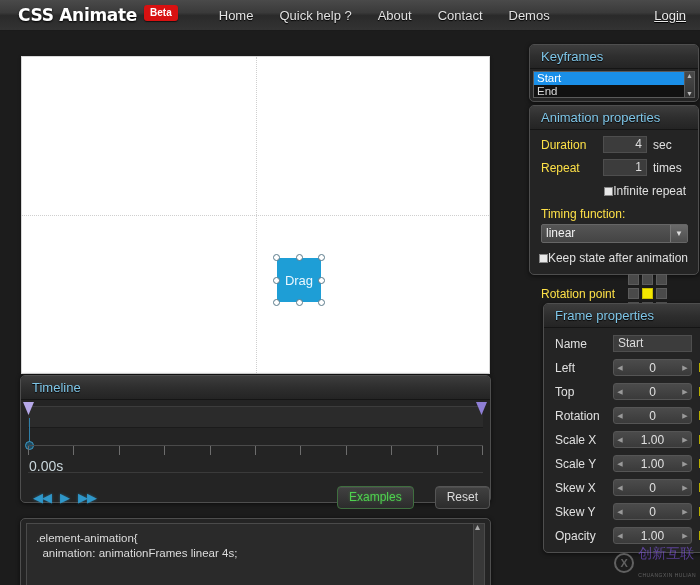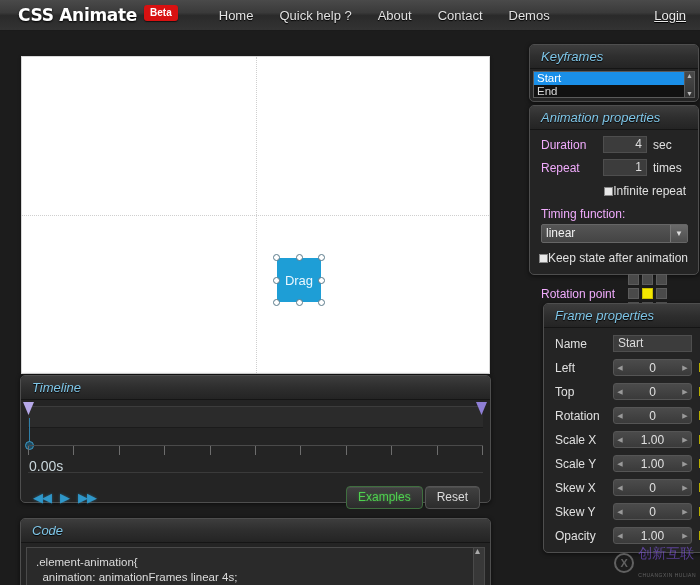--- a/index.html
+++ b/index.html
@@ -90,21 +90,21 @@
     background: #242424;
     border: 1px solid #4e4e4e;
     border-radius: 5px;
     box-shadow: 0 1px 4px rgba(0,0,0,.6);
   }
   .panel-head {
     height: 24px;
     background: linear-gradient(to bottom, #3d3d3d 0%, #2e2e2e 50%, #242424 100%);
     border-bottom: 1px solid #151515;
     border-radius: 4px 4px 0 0;
-    display: flex; align-items: center; font-style: italic;
+    display: flex; align-items: center;
   }
   .panel-head .ttl {
     color: #7fc6e8; font-size: 13px; margin-left: 11px;
     text-shadow: 0 1px 1px #000;
   }
 
   
   #timeline-panel { left: 20px; top: 375px; width: 471px; height: 128px; }
   .tl-body { position: relative; height: 103px; }
   .tl-track {
@@ -154,21 +154,21 @@
     position: absolute; left: 0; top: 82px;
     width: 100%; height: 30px;
     display: flex; align-items: center;
   }
   .pbtn {
     margin-left: 9px; color: #2f97c9; font-size: 13px;
     cursor: pointer; letter-spacing: -1px;
     text-shadow: 0 0 3px rgba(47,151,201,.5);
   }
   .pbtn:first-child { margin-left: 12px; }
-  .tl-btns { margin-left: auto; margin-right: 10px; display: flex; gap: 2px; }
+  .tl-btns { margin-left: auto; display: flex; gap: 21px; }
   .btn {
     padding: 3px 11px 4px;
     background: linear-gradient(to bottom, #414141, #2c2c2c);
     border: 1px solid #555; border-radius: 4px;
     font-size: 12px; color: #dcdcdc; cursor: pointer;
     box-shadow: inset 0 1px 0 rgba(255,255,255,.07);
   }
   .btn-examples { color: #4fd14f; border-color: #3f6f3f; text-shadow: 0 0 3px rgba(79,209,79,.4); }
 
   
@@ -208,21 +208,21 @@
   .kf-sb {
     position: absolute; right: 0; top: 0; width: 10px; height: 100%;
     background: linear-gradient(to bottom,#4a4a4a,#333);
     border-left: 1px solid #5a5a5a;
     display: flex; flex-direction: column; justify-content: space-between;
     align-items: center; color: #bbb; font-size: 7px;
   }
 
   #anim-panel { left: 529px; top: 105px; width: 170px; height: 170px; }
   .rowline { display: flex; align-items: center; margin: 6px 0 0 11px; }
-  .lbl { color: #f0abfc; font-size: 12px; }
+  .lbl { color: #fde047; font-size: 12px; }
   .numbox {
     width: 44px; height: 17px;
     background: #3c3c3c; border: 1px solid #4e4e4e;
     color: #ddd; font-size: 12px; text-align: right;
     padding-right: 4px; line-height: 15px;
   }
   .unit { color: #e0e0e0; font-size: 12px; margin-left: 6px; }
   .chk {
     width: 9px; height: 9px; background: #e8e8e8;
     border: 1px solid #888; display: inline-block;
@@ -355,23 +355,20 @@
       <span class="pbtn">▶▶</span>
       <div class="tl-btns">
         <span class="btn btn-examples">Examples</span>
         <span class="btn">Reset</span>
       </div>
     </div>
   </div>
 </div>
 
 <div class="panel" id="code-panel">
-  <div class="panel-head">
-    <span class="ttl">Code</span>
-  </div>
   <div class="code-body">
     <div class="code-text">.element-animation{
   animation: animationFrames linear 4s;</div>
     <div class="code-sb"></div>
   </div>
 </div>
 
 <div class="panel" id="keyframes-panel">
   <div class="panel-head">
     <span class="ttl">Keyframes</span>

